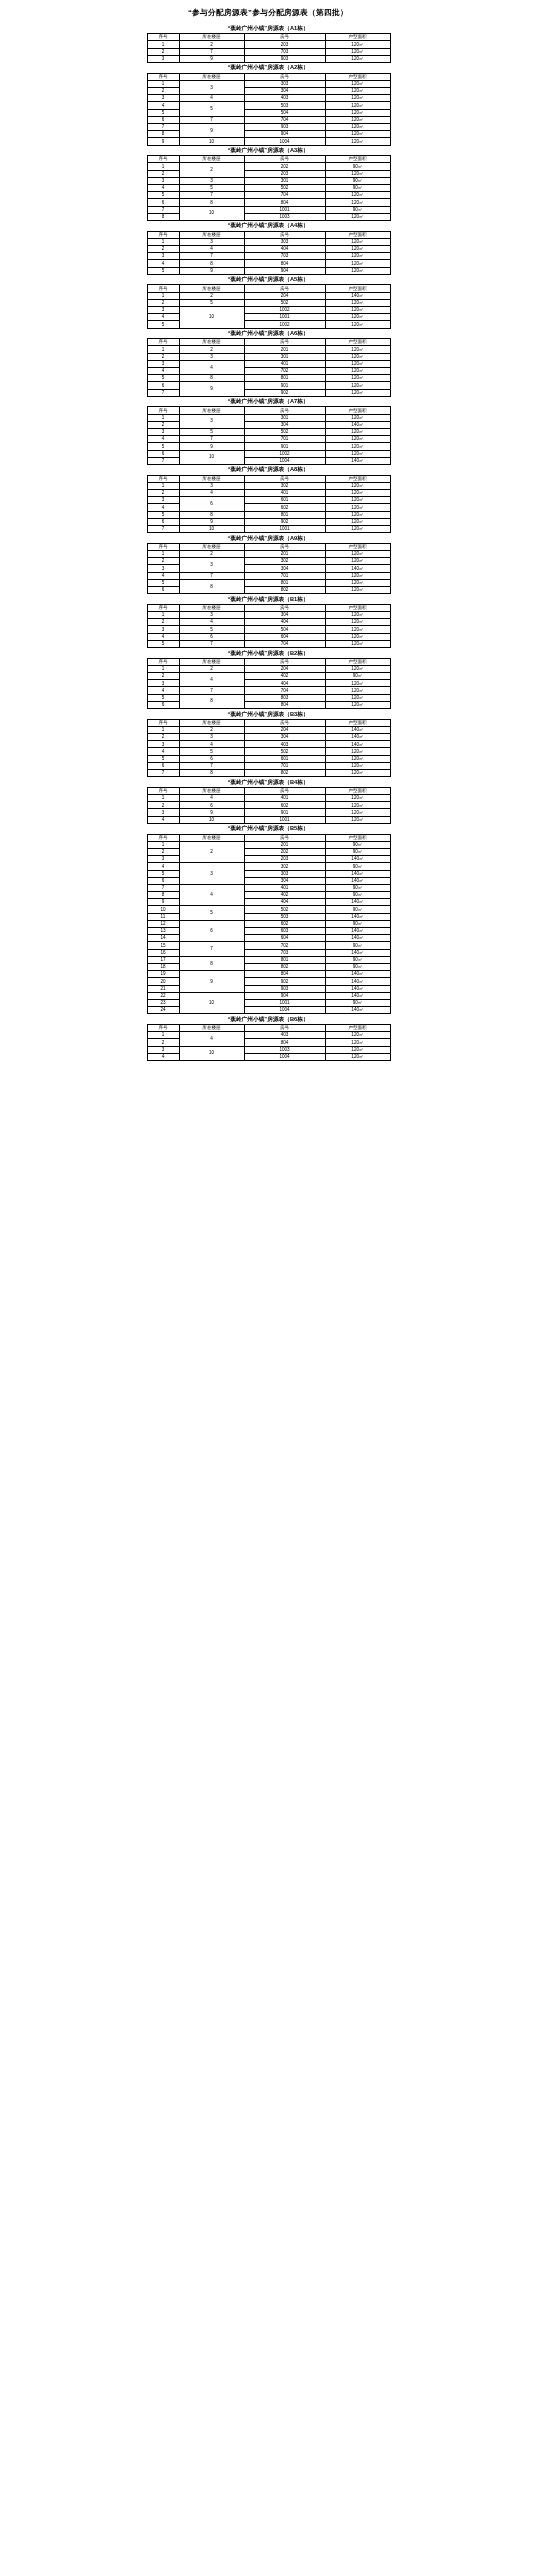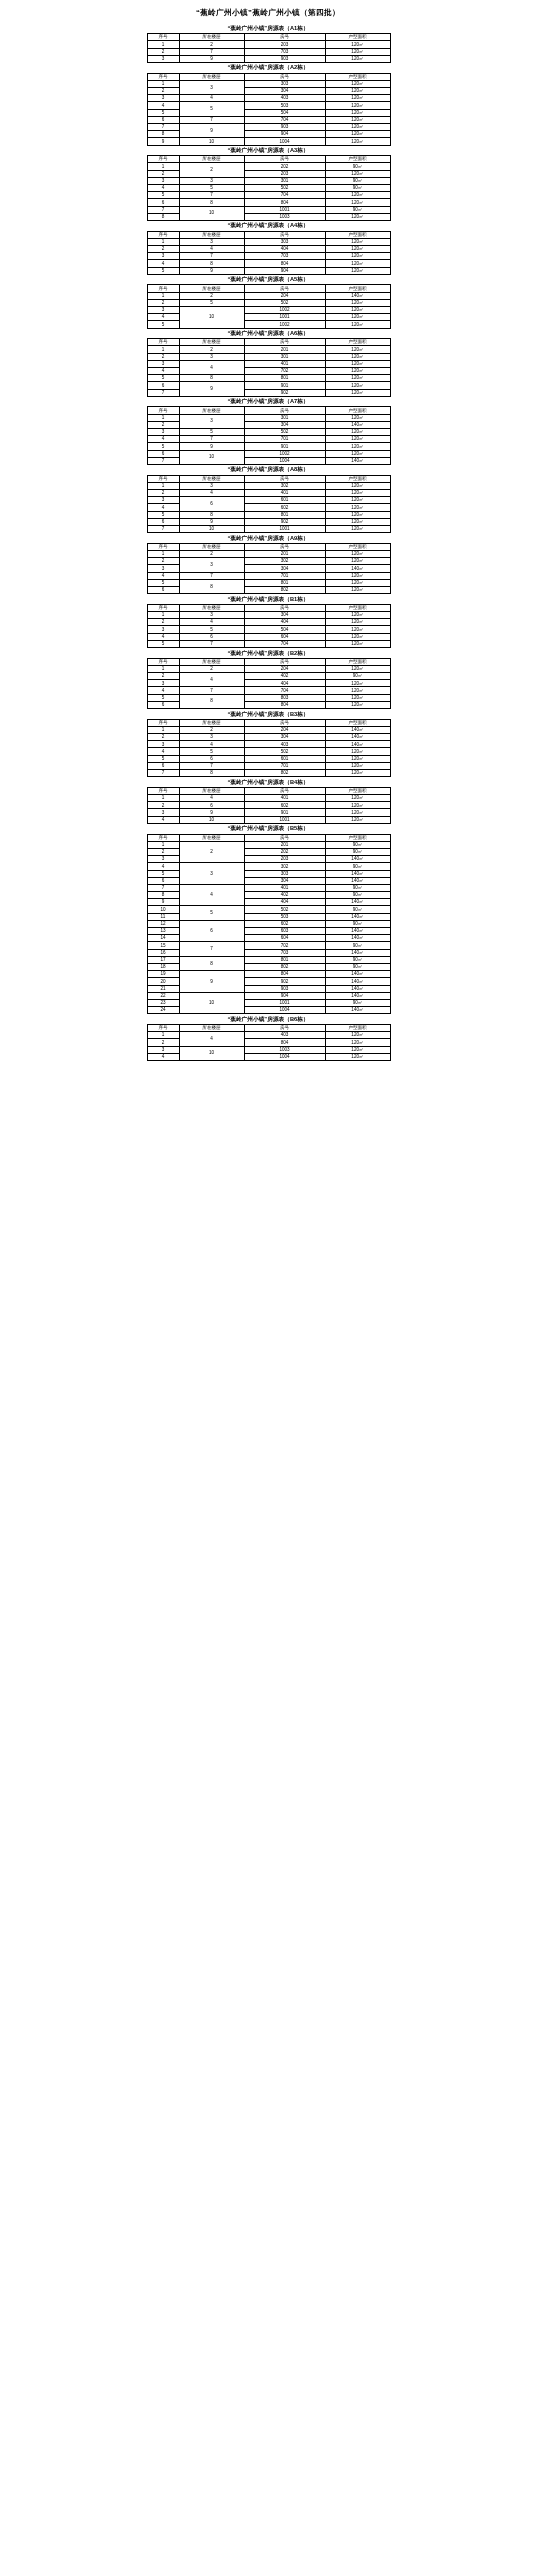--- a/index.html
+++ b/index.html
@@ -57,21 +57,21 @@
   col.c1 { width: 32px; }
   col.c2 { width: 65px; }
   col.c3 { width: 81px; }
   col.c4 { width: 65px; }
 </style>
 </head>
 <body>
 
 <div class="page">
 
-  <div class="doc-title">“蕉岭广州小镇”蕉岭广州小镇（第四批）</div>
+  <div class="doc-title">“参与分配房源表”参与分配房源表（第四批）</div>
 
   <div id="blocks-container">
       <div class="block">
         <div class="block-title">“蕉岭广州小镇”房源表（A1栋）</div>
         <table class="tbl">
           <colgroup>
             <col class="c1">
             <col class="c2">
             <col class="c3">
             <col class="c4">

